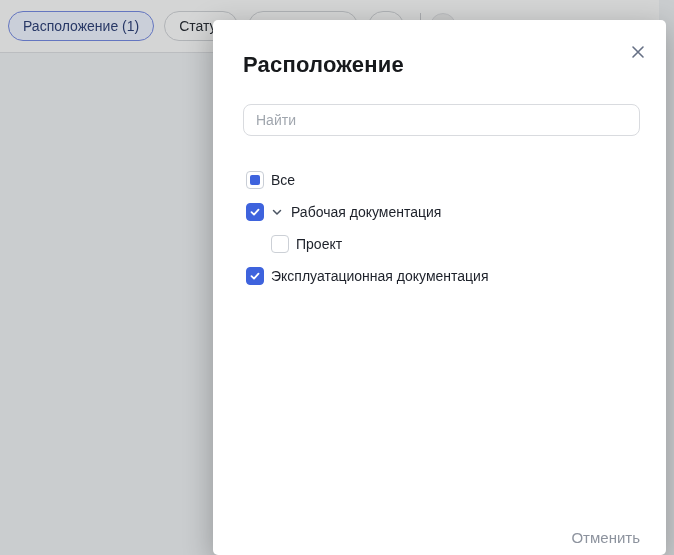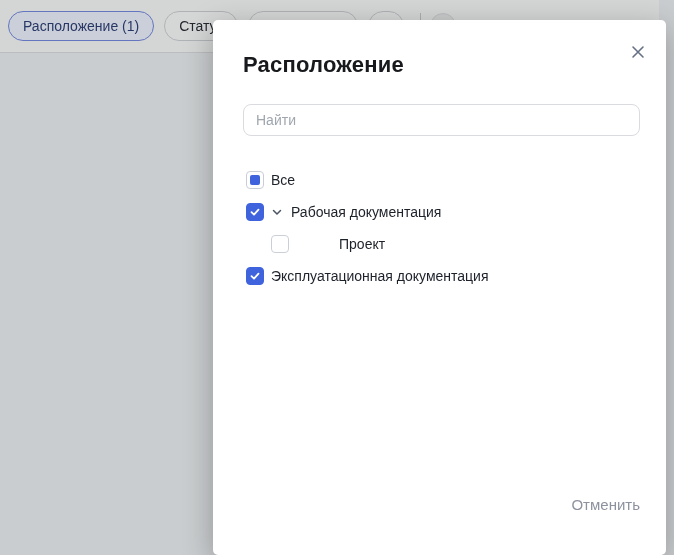--- a/index.html
+++ b/index.html
@@ -76,40 +76,40 @@
     font-family: "Liberation Sans", sans-serif;
     outline: none; display: block;
   }
   .search-input::placeholder { color: #a0a6ae; }
 
   
   .tree { margin-top: 28px; margin-left: 3px; }
   .tree-row {
     height: 32px; display: flex; align-items: center; cursor: pointer;
   }
-  .tree-row.indent { padding-left: 25px; gap: 43px; }
+  .tree-row.indent { padding-left: 25px; }
   .cbx {
     width: 18px; height: 18px; border-radius: 4px;
     flex: 0 0 18px;
     display: flex; align-items: center; justify-content: center;
     cursor: pointer;
   }
   .cbx.unchecked { background: #fff; border: 1.5px solid #ccd0d6; }
   .cbx.checked   { background: #3e63dd; border: 1.5px solid #3e63dd; }
   .cbx.indeterminate { background: #fff; border: 1.5px solid #c9ced6; }
   .cbx.indeterminate .inner-square {
     width: 10px; height: 10px; border-radius: 2px; background: #3e63dd;
   }
   .chevron { width: 16px; height: 16px; margin-left: 5px;
     display: flex; align-items: center; justify-content: center; cursor: pointer; }
   .tree-label { font-size: 14px; color: #1d212a; margin-left: 7px; }
 
   
   .modal-footer {
-    position: absolute; right: 26px; bottom: 42px;
+    position: absolute; right: 26px; bottom: 9px;
     display: flex; align-items: flex-end; gap: 24px;
   }
   .btn-cancel {
     background: none; border: none; cursor: pointer;
     font-size: 15px; font-weight: 500; color: #8d939e;
     font-family: "Liberation Sans", sans-serif;
   }
   .btn-apply {
     height: 40px; padding: 0 20px;
     background: #3e63dd; color: #ffffff;

